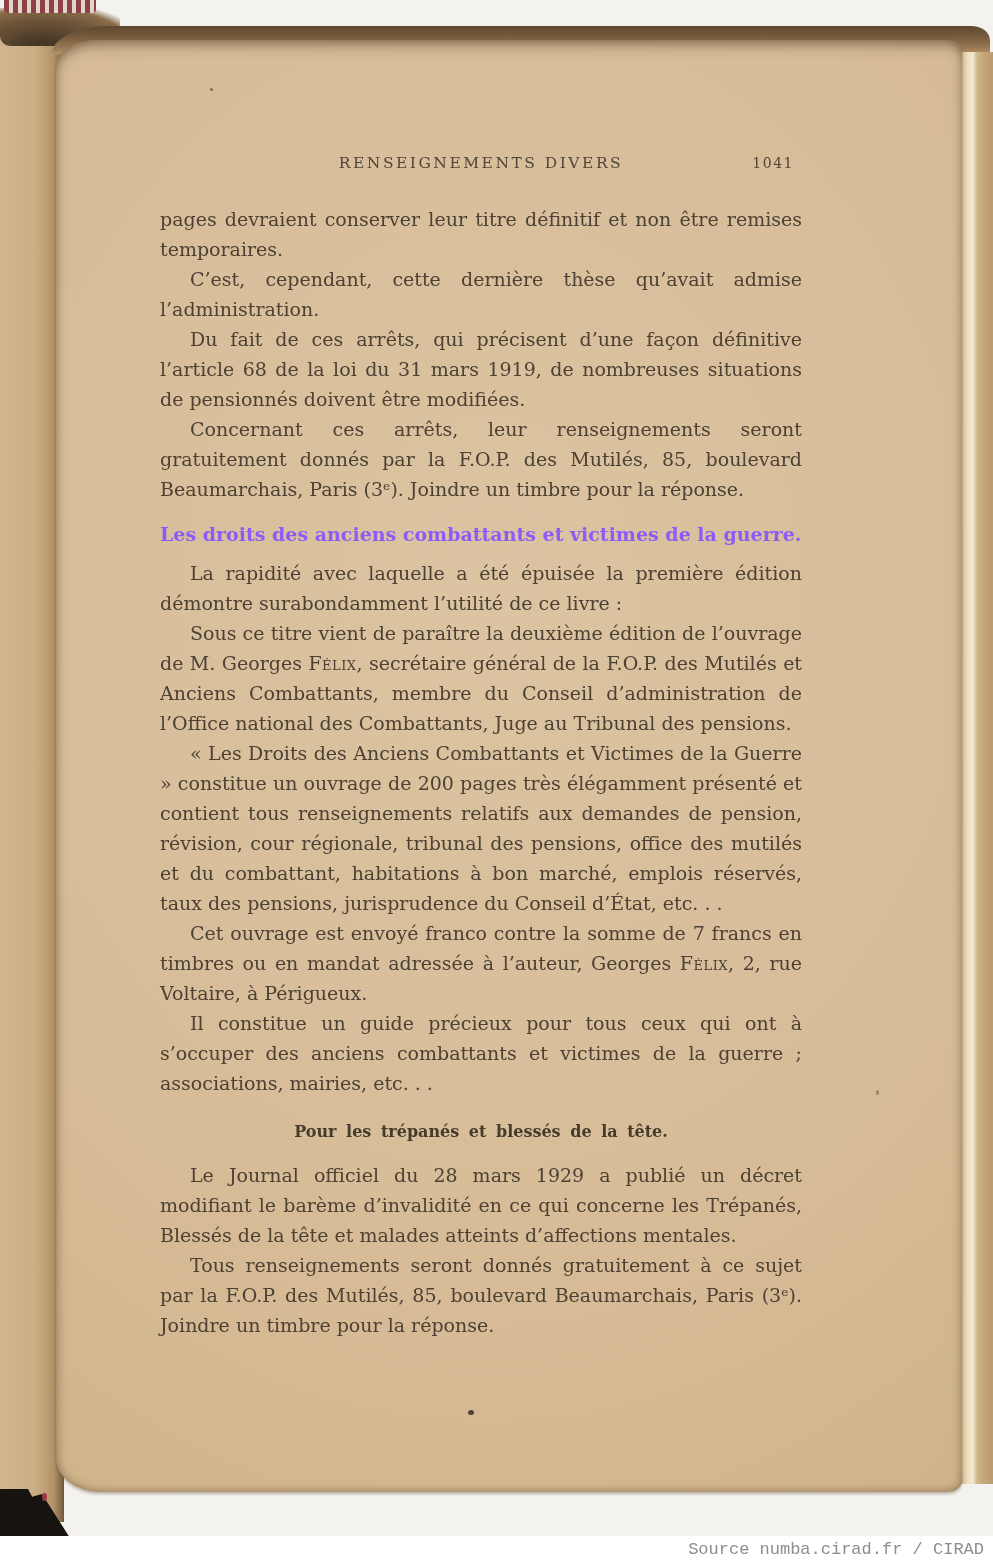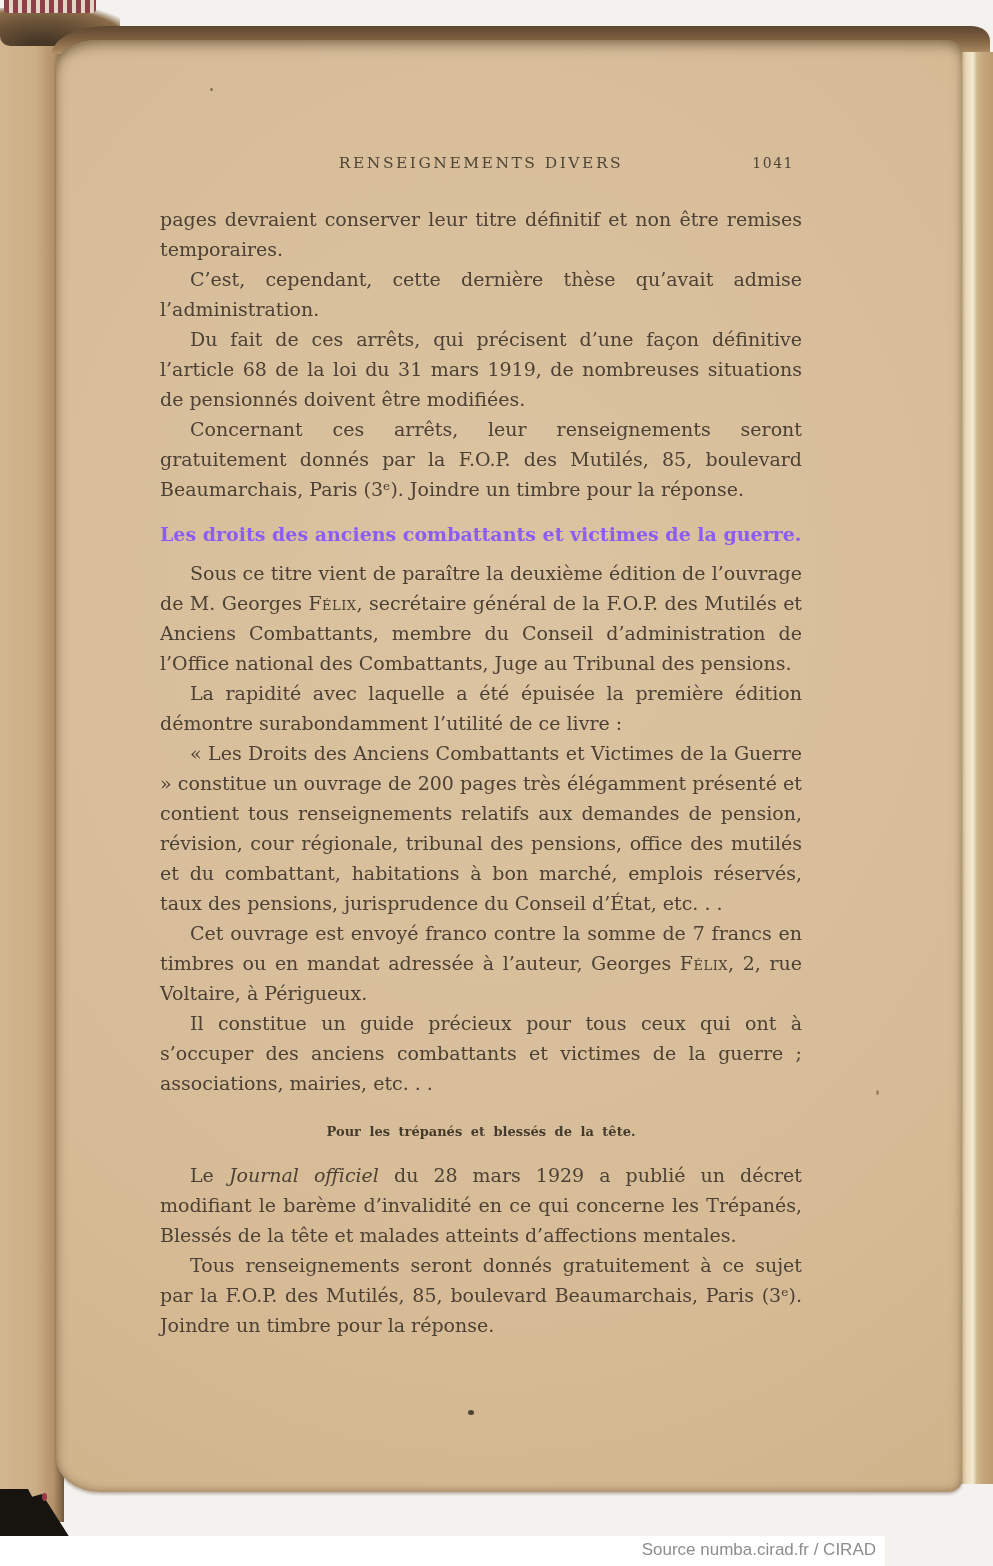--- a/index.html
+++ b/index.html
@@ -70,31 +70,31 @@
   .running-header .pagenum{
     position:absolute;right:8px;top:0;letter-spacing:1.5px;font-size:14px;
   }
   p{margin:0;}
   p.indent{text-indent:30px;}
   h2.section-left{
     font-size:19px;font-weight:bold;text-align:left;
     margin:15px 0 9px 0;line-height:30px;color:#8b5cf6;
   }
   h2.section-center{
-    font-size:13px;font-weight:bold;text-align:center;
+    font-size:16px;font-weight:bold;text-align:center;
     margin:19px 0 13px 0;line-height:30px;color:#453b2d;
     word-spacing:4px;
   }
   .sc{font-variant:small-caps;letter-spacing:.5px;}
-  .it{font-style:italic;}
+  .it{}
   
   .credit{
-    position:absolute;left:0;top:1536px;width:885px;height:30px;
+    position:absolute;left:0;top:1536px;width:993px;height:30px;
     background:#ffffff;box-sizing:border-box;padding-right:9px;
-    font-family:Liberation Sans, sans-serif;
+    font-family:Liberation Mono, monospace;
     font-size:17px;line-height:27px;color:#8d8d8d;text-align:right;
   }
 </style>
 </head>
 <body>
 
 <div>
 
   <div class="left-page"></div>
   <div class="corner-curve"></div>
@@ -114,23 +114,23 @@
       <span class="pagenum">1041</span>
     </div>
 
     <p class="noindent">pages devraient conserver leur titre définitif et non être remises temporaires.</p>
     <p class="indent">C’est, cependant, cette dernière thèse qu’avait admise l’administration.</p>
     <p class="indent">Du fait de ces arrêts, qui précisent d’une façon définitive l’article 68 de la loi du 31 mars 1919, de nombreuses situations de pensionnés doivent être modifiées.</p>
     <p class="indent">Concernant ces arrêts, leur renseignements seront gratuitement donnés par la F.O.P. des Mutilés, 85, boulevard Beaumarchais, Paris (3ᵉ). Joindre un timbre pour la réponse.</p>
 
     <h2 class="section-left">Les droits des anciens combattants et victimes de la guerre.</h2>
 
+    <p class="indent">La rapidité avec laquelle a été épuisée la première édition démontre surabondamment l’utilité de ce livre :</p>
+
     <p class="indent"><span>Sous ce titre vient de paraître la deuxième édition de l’ouvrage de M. Georges </span><span class="sc">Félix</span><span>, secrétaire général de la F.O.P. des Mutilés et Anciens Combattants, membre du Conseil d’administration de l’Office national des Combattants, Juge au Tribunal des pensions.</span></p>
-
-    <p class="indent">La rapidité avec laquelle a été épuisée la première édition démontre surabondamment l’utilité de ce livre :</p>
     <p class="indent">« Les Droits des Anciens Combattants et Victimes de la Guerre » constitue un ouvrage de 200 pages très élégamment présenté et contient tous renseignements relatifs aux demandes de pension, révision, cour régionale, tribunal des pensions, office des mutilés et du combattant, habitations à bon marché, emplois réservés, taux des pensions, jurisprudence du Conseil d’État, etc. . .</p>
 
     <p class="indent"><span>Cet ouvrage est envoyé franco contre la somme de 7 francs en timbres ou en mandat adressée à l’auteur, Georges </span><span class="sc">Félix</span><span>, 2, rue Voltaire, à Périgueux.</span></p>
 
     <p class="indent">Il constitue un guide précieux pour tous ceux qui ont à s’occuper des anciens combattants et victimes de la guerre ; associations, mairies, etc. . .</p>
 
     <h2 class="section-center">Pour les trépanés et blessés de la tête.</h2>
 
     <p class="indent"><span>Le </span><span class="it">Journal officiel</span><span> du 28 mars 1929 a publié un décret modifiant le barème d’invalidité en ce qui concerne les Trépanés, Blessés de la tête et malades atteints d’affections mentales.</span></p>
 

